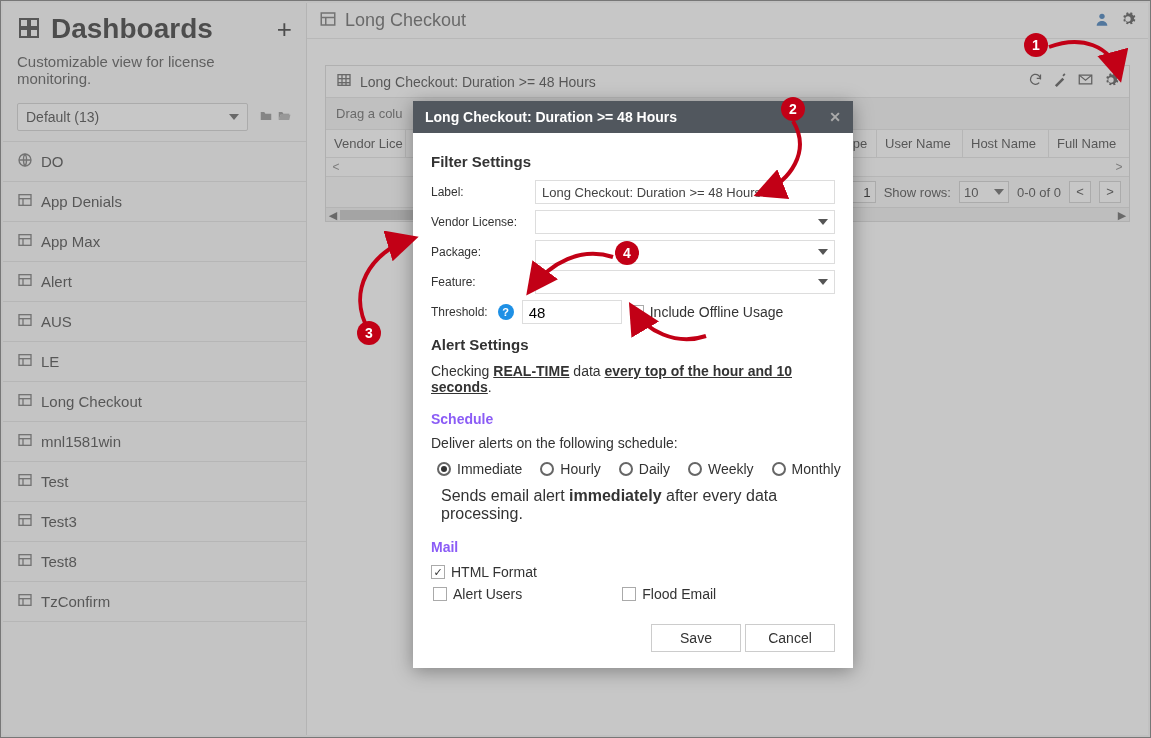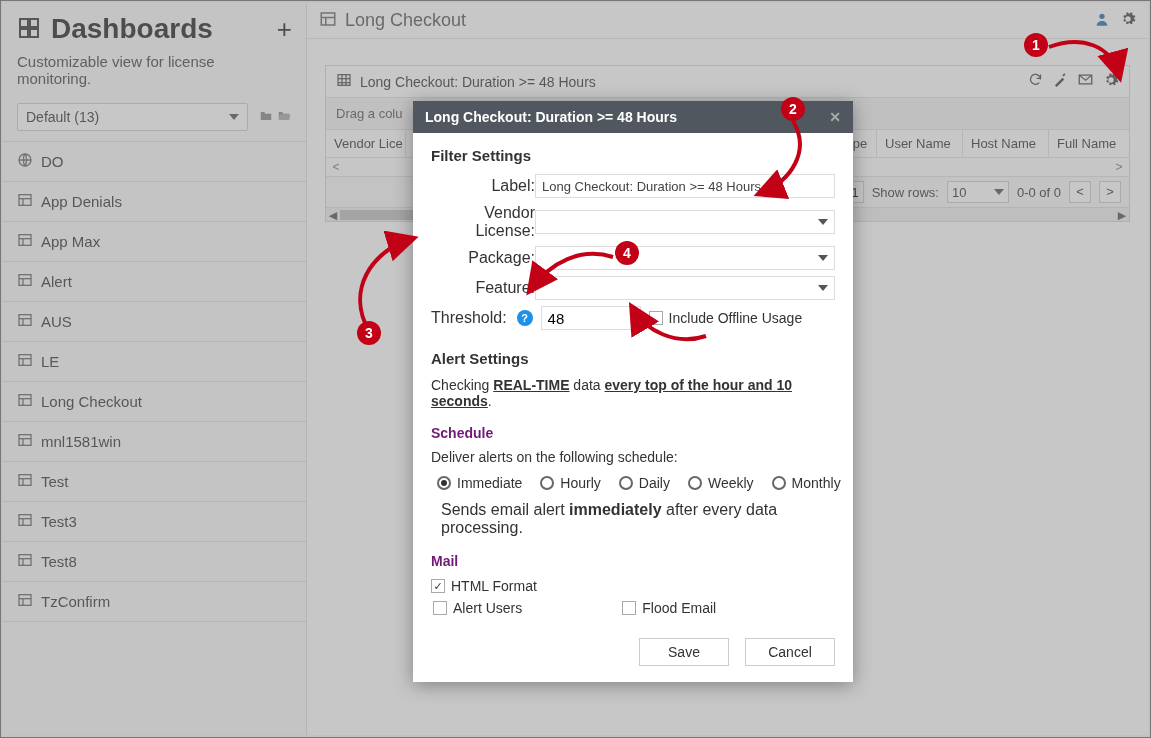--- a/index.html
+++ b/index.html
@@ -29,52 +29,52 @@
     .widget-titlebar { display:flex; align-items:center; padding:6px 10px; border-bottom:1px solid #e0e0e0; gap:8px; }
     .widget-titlebar .wtitle { flex:1; font-size:14px; color:#333; }
     .widget-titlebar .wicons { display:flex; gap:10px; color:#555; }
     .widget-drag { padding:8px 10px; font-size:13px; color:#555; background:#f2f2f2; border-bottom:1px solid #e0e0e0; }
     .widget-cols { display:flex; border-bottom:1px solid #e0e0e0; }
     .col { padding:6px 8px; font-size:13px; color:#333; border-right:1px solid #e0e0e0; white-space:nowrap; }
     .scroll-row { display:flex; justify-content:space-between; align-items:center; border-bottom:1px solid #e0e0e0; background:#fdfdfd; }
     .scroll-btn { width:20px; text-align:center; color:#777; padding:2px 0; font-size:12px;}
     .pager-row { display:flex; justify-content:flex-end; align-items:center; padding:4px 8px; gap:8px; font-size:13px; color:#333; background:#f7f7f7; }
     .pager-row .txt-input { width:40px; height:22px; border:1px solid #ccc; text-align:right; padding:0 4px; }
-    .pager-row .sel { width:62px; height:22px; border:1px solid #ccc; background:#fff; display:inline-flex; align-items:center; justify-content:space-between; padding:0 4px;}
+    .pager-row .sel { width:50px; height:22px; border:1px solid #ccc; background:#fff; display:inline-flex; align-items:center; justify-content:space-between; padding:0 4px;}
     .pager-row .pbtn { width:22px; height:22px; border:1px solid #ccc; background:#fff; text-align:center; line-height:20px; font-size:13px; color:#333;}
     .bottom-scroll { height:14px; background:#eee; border-top:1px solid #ddd; position:relative; }
     .bottom-scroll .thumb { position:absolute; left:14px; top:2px; width:120px; height:10px; background:#c0c0c0;}
     .bottom-scroll .arr { position:absolute; top:0; height:14px; width:14px; text-align:center; line-height:14px; font-size:11px; color:#555;}
     .bottom-scroll .arr.l{left:0;} .bottom-scroll .arr.r{right:0;}
     
     .overlay { position:absolute; inset:0; background:rgba(130,130,130,0.45); }
     .modal { position:absolute; left:412px; top:100px; width:440px; background:#fff; box-shadow:0 3px 18px rgba(0,0,0,.35); }
     .modal-title { display:flex; align-items:center; background:#51575e; color:#fff; padding:8px 12px; font-size:14px; font-weight:600; }
     .modal-title .mt-text{flex:1;}
     .modal-title .close{ color:#aaa; cursor:pointer;}
-    .modal-body { padding:8px 18px 16px; font-size:14px; color:#333; }
+    .modal-body { padding:14px 18px 16px; font-size:14px; color:#333; }
     .modal h3 { font-size:15px; font-weight:700; color:#333; margin:6px 0 10px; }
-    .modal h4 { font-size:14px; font-weight:700; color:#701a75; margin:16px 0 8px; }
+    .modal h4 { font-size:14px; font-weight:700; color:#8b5cf6; margin:16px 0 8px; }
     .frow { display:flex; align-items:center; margin-bottom:6px; }
-    .frow .flabel { width:104px; font-size:16px; color:#333;text-align:right; }
+    .frow .flabel { width:104px; font-size:12px; color:#333; }
     .frow .finput { flex:1; height:24px; border:1px solid #ddd; padding:2px 6px; font-size:13px; color:#444; background:#fff;}
     .frow .fsel { flex:1; height:24px; border:1px solid #ddd; position:relative; }
     .frow .fsel .car { position:absolute; right:6px; top:8px; }
     .thr-input{ width:100px; height:24px; border:1px solid #ddd; padding:2px 6px; font-size:15px; }
     .chk { display:inline-flex; align-items:center; gap:6px; font-size:14px; color:#333; }
     .chk .box { width:14px; height:14px; border:1px solid #aaa; display:inline-block; text-align:center; line-height:12px; font-size:11px;}
     .info-txt { margin-top:6px; font-size:14px; color:#333; }
     .info-txt b,.info-txt u { font-weight:700; text-decoration:underline; }
     .sched-row { display:flex; gap:18px; margin:10px 0 10px 6px; }
     .radio { display:inline-flex; align-items:center; gap:6px; font-size:14px; }
     .radio .r { width:14px; height:14px; border:2px solid #666; border-radius:50%; position:relative;}
     .radio.sel .r::after{ content:""; position:absolute; inset:2px; background:#333; border-radius:50%;}
     .sends { margin:6px 0 0 10px; font-size:16px; color:#333; }
     .mail-grid { display:flex; gap:100px; margin-top:6px; margin-left:2px;}
-    .btn-row { display:flex; justify-content:flex-end; gap:16px; margin-top:22px; }
+    .btn-row { display:flex; justify-content:flex-end; gap:4px; margin-top:22px; }
     .btn { width:90px; height:28px; border:1px solid #ccc; background:#fff; text-align:center; line-height:26px; font-size:14px; cursor:pointer;}
     .help-ic { display:inline-flex; width:16px; height:16px; border-radius:50%; background:#1e90e5; color:#fff; font-size:11px; font-weight:700; align-items:center; justify-content:center; margin-left:2px;}
     
     .badge { position:absolute; width:24px; height:24px; border-radius:50%; background:#c20016; color:#fff; font-weight:700; font-size:14px; display:flex; align-items:center; justify-content:center; z-index:50;}
     svg.anno { position:absolute; z-index:49; pointer-events:none; }
     
     .svg-ic{ display:inline-block; }
   </style>
 </head>
 <body>
@@ -322,21 +322,21 @@
     <div class="frow" style="gap:8px">
       <span class="flabel" style="width:auto">Threshold:</span>
       <span class="help-ic">?</span>
       <input class="thr-input" value="48" style="">
       <label class="chk">
           <span class="box"></span>
           <span>Include Offline Usage</span>
         </label>
     </div>
 
-    <h3 style="margin-top:20px">Alert Settings</h3>
+    <h3 style="margin-top:12px">Alert Settings</h3>
     <div class="info-txt">
       <span>Checking </span><b>REAL-TIME</b><span> data </span><b>every top of the hour and 10 seconds</b><span>.</span>
     </div>
 
     <h4>Schedule</h4>
     <div>Deliver alerts on the following schedule:</div>
     <div class="sched-row">
       <label class="radio sel">
           <span class="r"></span>
           <span>Immediate</span>

